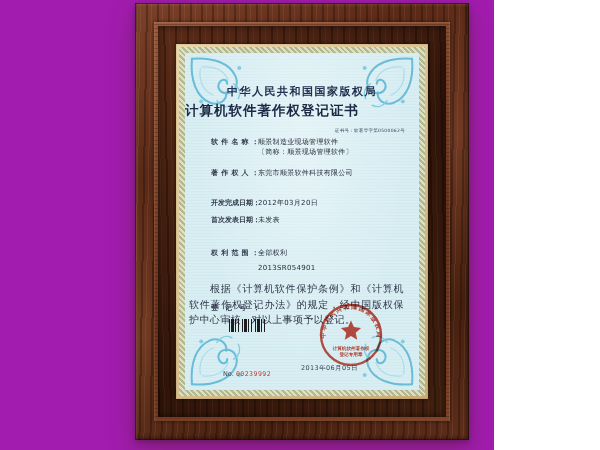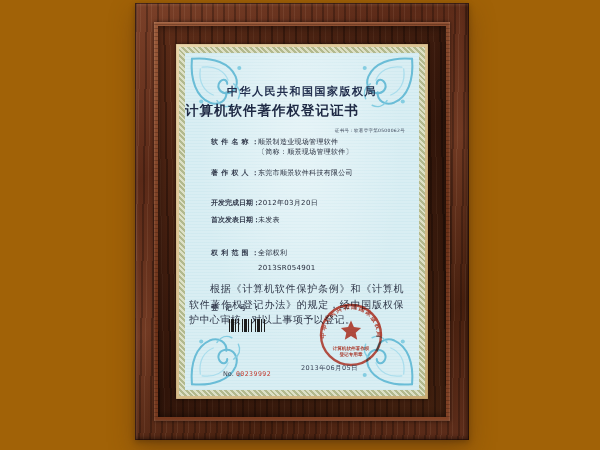--- a/index.html
+++ b/index.html
@@ -1,17 +1,17 @@
 <!DOCTYPE html>
 <html><head>
 <meta charset="utf-8">
 <style>
   html,body{margin:0;padding:0;}
   body{font-family:"DejaVu Sans",sans-serif;}
-  .stage{position:relative;width:600px;height:450px;background:#a16207;overflow:hidden;text-decoration:underline;}
+  .stage{position:relative;width:494px;height:450px;background:#a21caf;overflow:hidden;text-decoration:underline;}
 
   
   .frame{
     position:absolute;left:135px;top:3px;width:334px;height:437px;
     background:
       repeating-linear-gradient(91deg, rgba(20,8,4,.30) 0 2px, rgba(0,0,0,0) 2px 5px,
         rgba(255,214,180,.08) 5px 6px, rgba(0,0,0,0) 6px 11px),
       linear-gradient(148deg,#7c4129 0%,#5a2917 28%,#713a23 52%,#47200f 78%,#5f2e1b 100%);
     box-shadow:0 10px 24px rgba(70,35,20,.35), 0 2px 6px rgba(0,0,0,.25),
       inset 0 0 0 1px rgba(30,10,5,.6), inset 2px 2px 3px rgba(255,230,200,.14),

